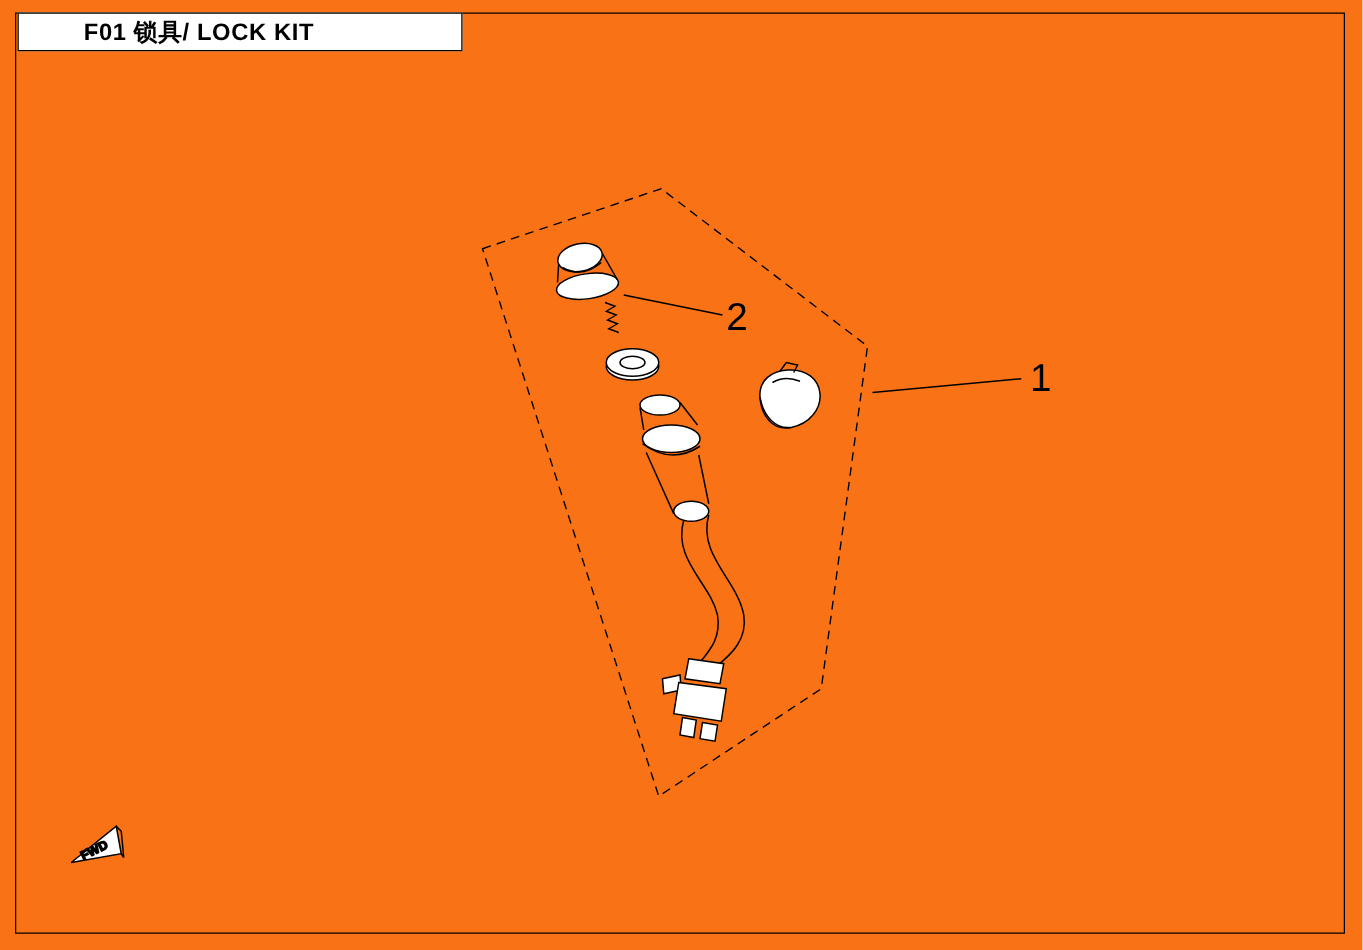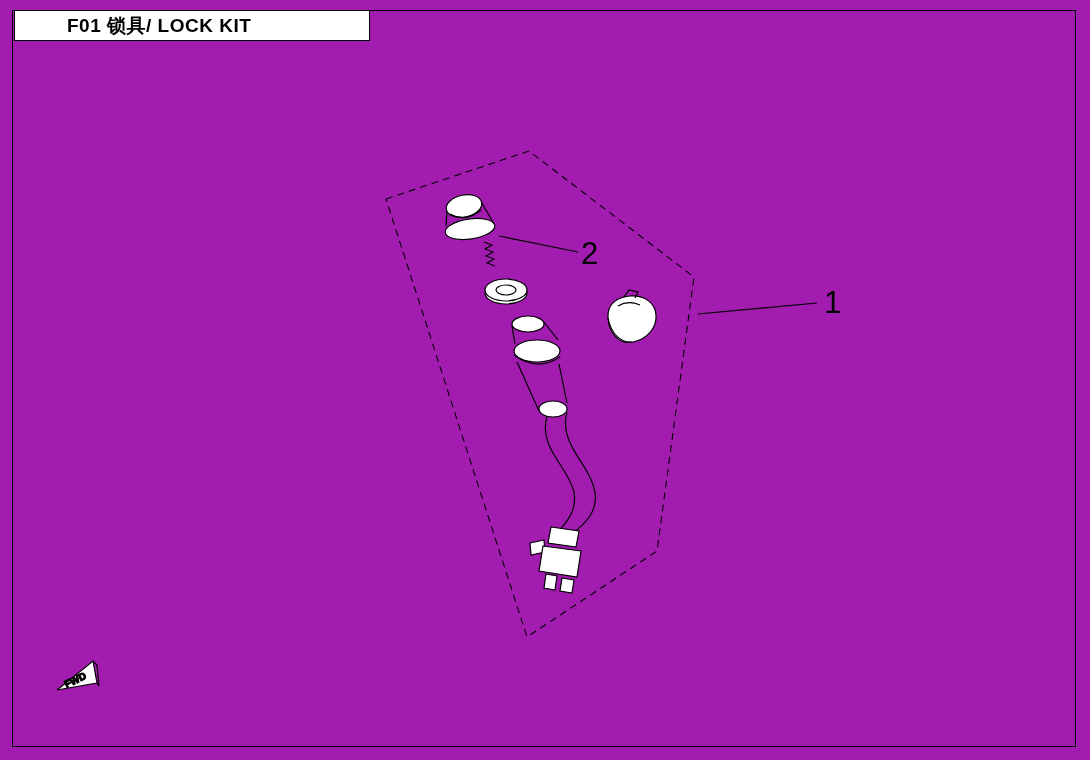--- a/index.html
+++ b/index.html
@@ -8,21 +8,21 @@
     background: #ffffff;
     width: 1090px;
     height: 760px;
     font-family: "Liberation Sans", sans-serif;
     position: relative;
     overflow: hidden;
   }
   .page {
     position: absolute;
     inset: 0;
-    background: #a21caf;
+    background: #f97316;
     text-align: right;
   }
   .frame {
     position: absolute;
     left: 12px;
     top: 10px;
     width: 1064px;
     height: 737px;
     border: 1.5px solid #000000;
     box-sizing: border-box;

